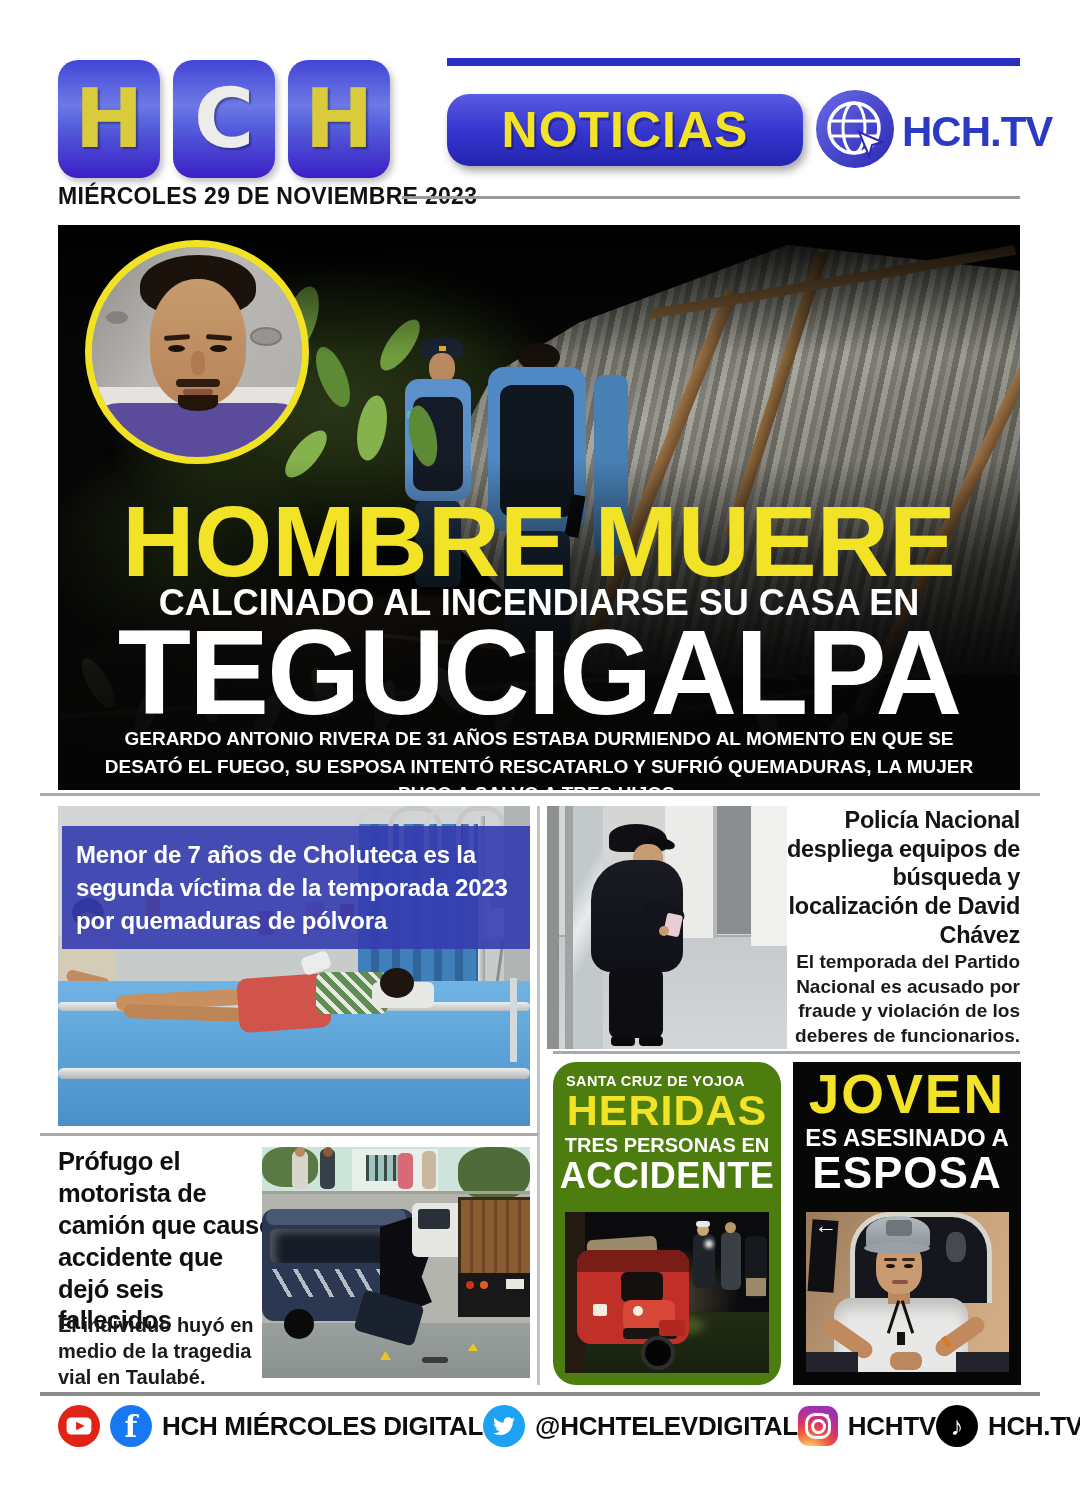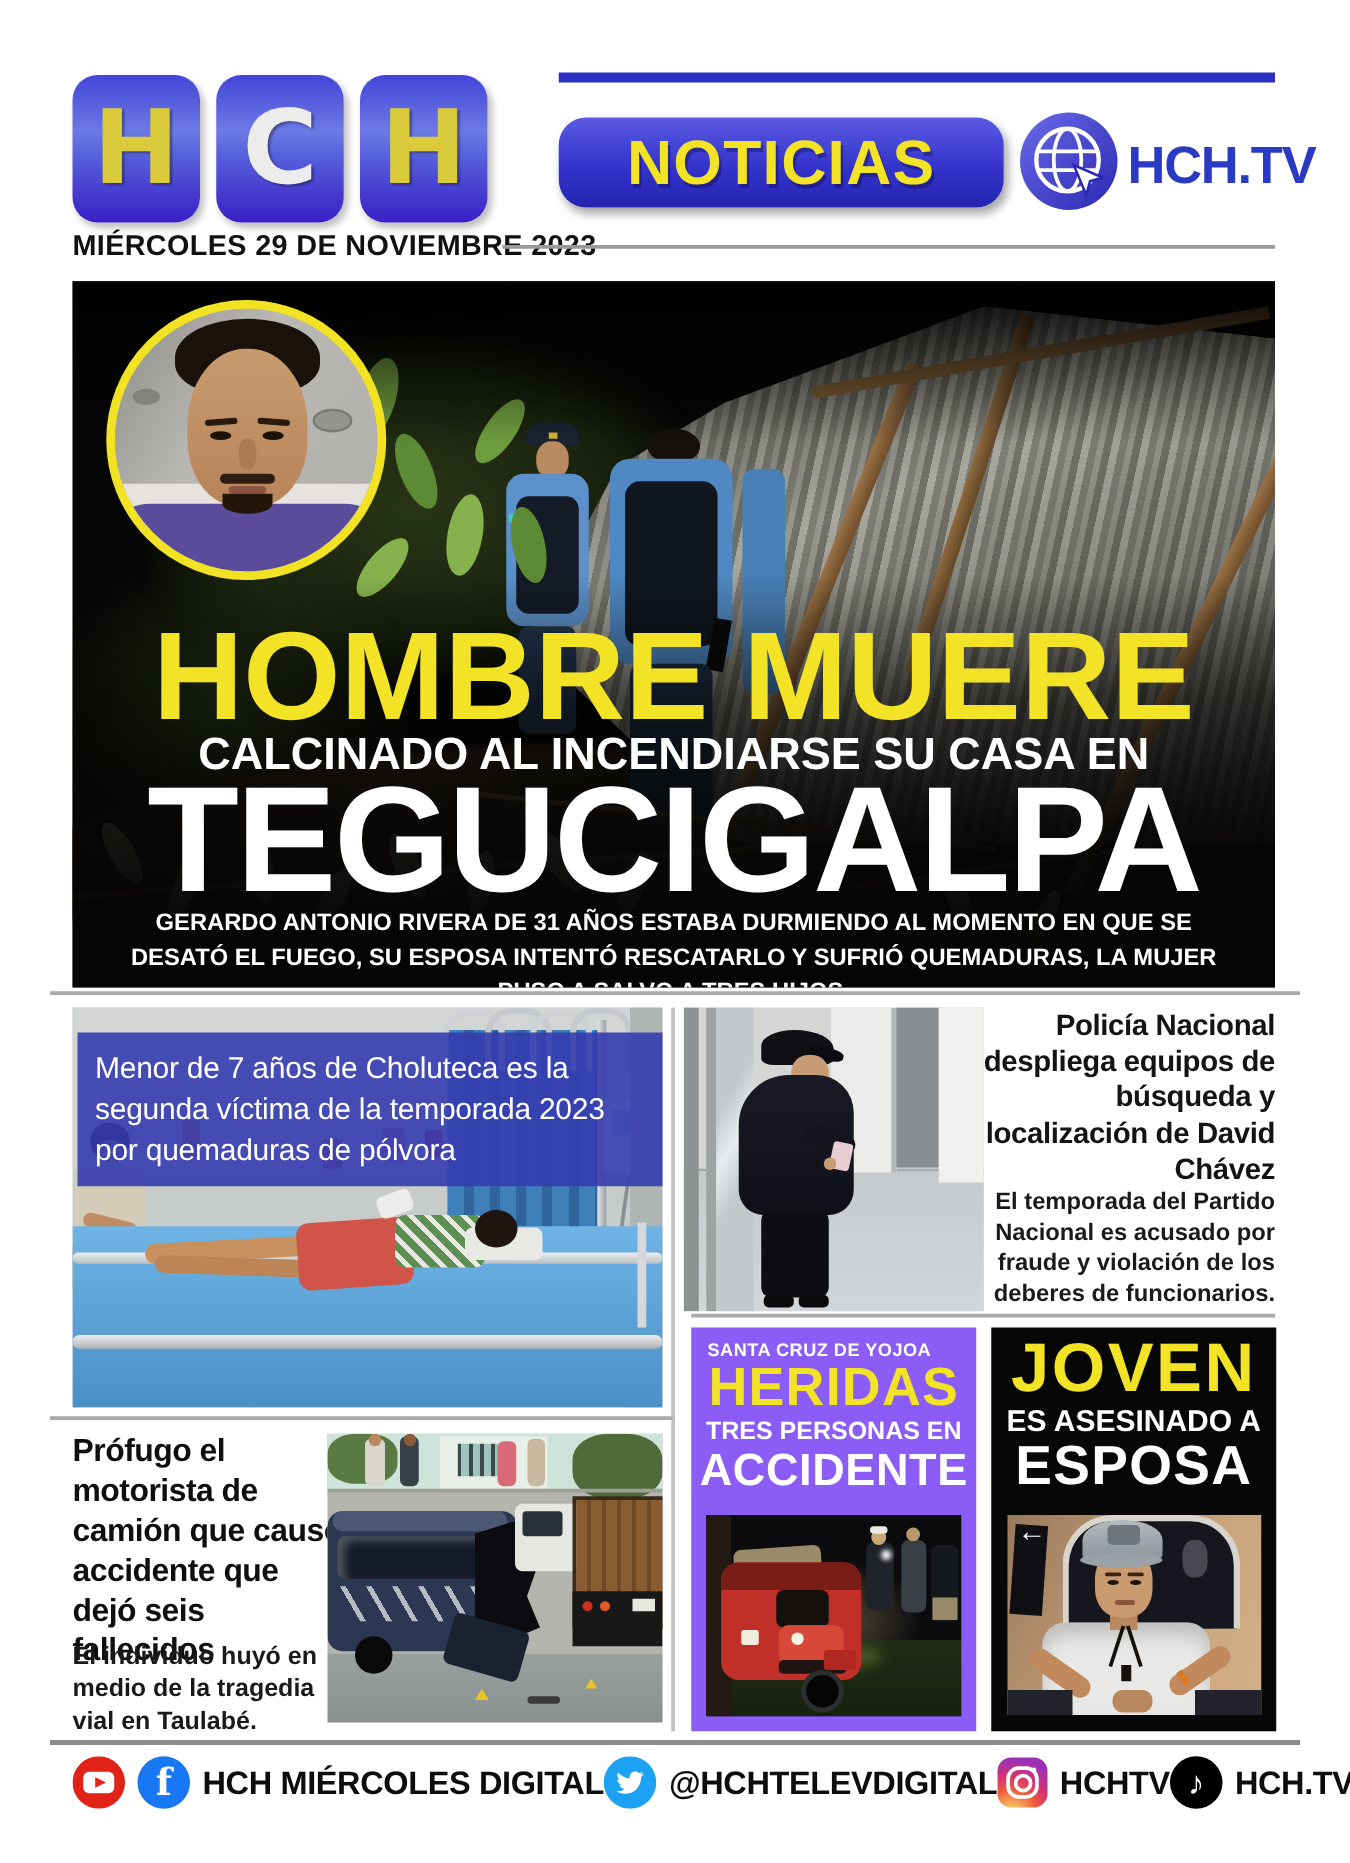--- a/index.html
+++ b/index.html
@@ -33,29 +33,29 @@
   .hero-t3{top:390px;width:100%;text-align:center;color:#fff;font-weight:900;font-size:120px;line-height:.95;letter-spacing:-2px;z-index:8;}
   .hero-deck{top:500px;left:41px;width:880px;text-align:center;color:#fff;font-weight:800;font-size:19px;line-height:1.45;z-index:8;}
   .shade-top{left:0;top:0;width:100%;height:130px;background:linear-gradient(180deg,rgba(0,0,0,.95),rgba(0,0,0,0));z-index:4;}
   .shade-bot{left:0;bottom:0;width:100%;height:330px;
     background:linear-gradient(180deg,rgba(0,0,0,0) 0%,rgba(0,0,0,.55) 30%,rgba(5,5,5,.93) 62%,#050505 100%);z-index:5;}
   .inset{left:27px;top:15px;width:210px;height:210px;border:7px solid #f1e224;border-radius:50%;
     overflow:hidden;background:#b2b0ac;z-index:6;}
 
   
   .chol-label{left:4px;top:20px;width:442px;background:rgba(52,60,175,.9);padding:12px 14px;
-    color:#fff;font-weight:400;font-size:24px;line-height:1.38;letter-spacing:-.2px;}
+    color:#fff;font-weight:700;font-size:24px;line-height:1.38;letter-spacing:-.2px;}
   .chavez-head{left:780px;top:806px;width:240px;text-align:right;color:#141414;font-weight:800;
     font-size:23.5px;line-height:1.22;letter-spacing:-.3px;}
   .chavez-body{left:780px;top:950px;width:240px;text-align:right;color:#1a1a1a;font-weight:700;
     font-size:19px;line-height:1.3;}
   .prof-head{left:58px;top:1146px;width:218px;color:#0f0f0f;font-weight:800;font-size:25.5px;line-height:1.25;letter-spacing:-.4px;}
   .prof-body{left:58px;top:1312px;width:218px;color:#1a1a1a;font-weight:700;font-size:20px;line-height:1.3;}
   .panel{position:absolute;top:1062px;width:228px;height:323px;text-align:center;overflow:hidden;}
-  .panel-moto{left:553px;background:#8b5cf6;}
+  .panel-moto{left:553px;background:#4d7c0f;border-radius:23px;}
   .panel-joven{left:793px;background:#070707;}
   .kicker{display:block;text-align:left;padding:11px 0 0 13px;color:#fff;font-weight:800;font-size:14.5px;letter-spacing:.4px;}
   .big-yel{display:block;color:#f2e326;font-weight:900;}
   .pan-w{display:block;color:#fff;font-weight:900;}
 
   .vrule{position:absolute;left:537px;top:806px;width:3px;height:579px;background:#c2c2c2;}
   .hrule{position:absolute;height:3px;background:#aaaaaa;}
 
   
   .footer-rule{position:absolute;left:40px;top:1392px;width:1000px;height:4px;background:#8c8c8c;}

